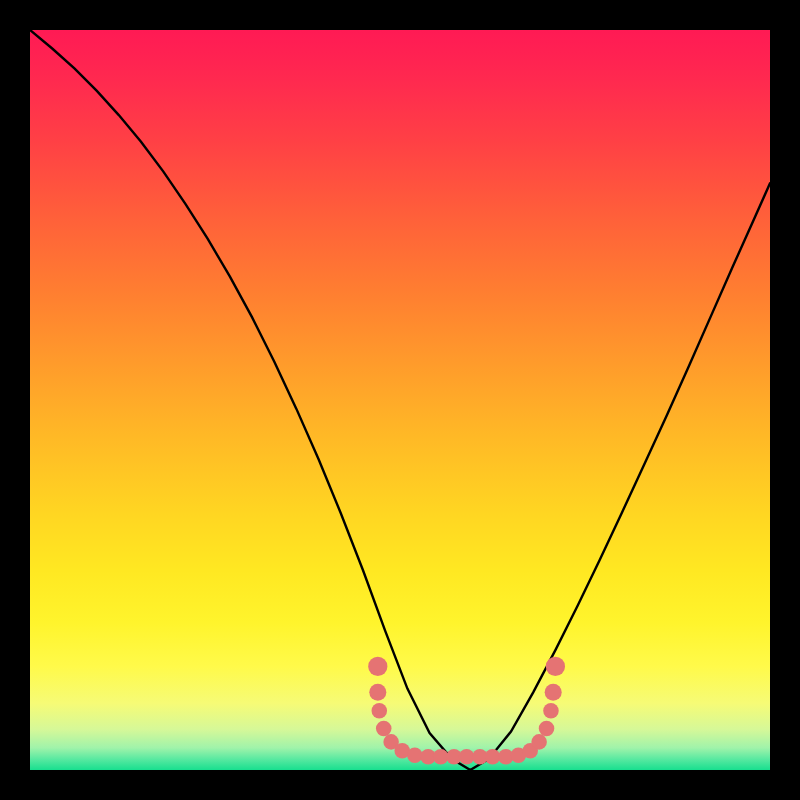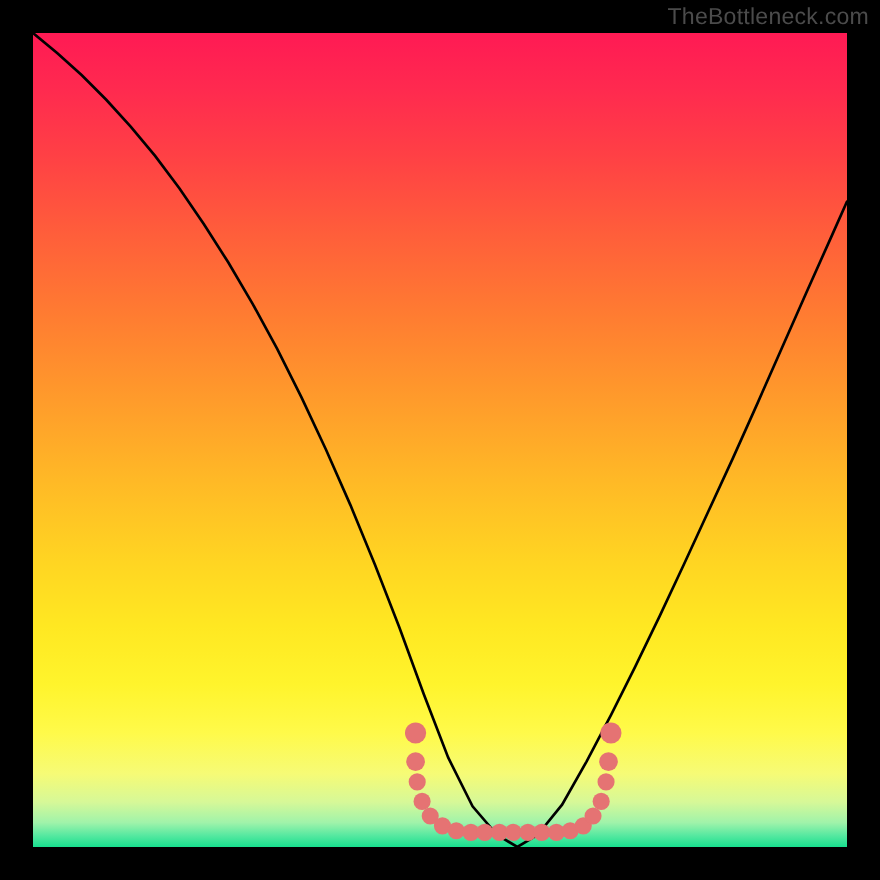--- a/index.html
+++ b/index.html
@@ -33,21 +33,20 @@
     height: 740px;
   }
   svg {
     display: block;
   }
 </style>
 </head>
 <body>
 
 <div class="frame">
-  <div class="watermark">TheBottleneck.com</div>
 
   <div class="plot-wrap">
     <svg id="chart-svg" width="740" height="740" viewBox="0 0 740 740">
       <defs>
         <linearGradient id="bg-grad" x1="0" y1="0" x2="0" y2="1">
             <stop offset="0.00%" stop-color="#ff1a54"></stop>
             <stop offset="7.00%" stop-color="#ff2a4f"></stop>
             <stop offset="15.00%" stop-color="#ff4045"></stop>
             <stop offset="25.00%" stop-color="#ff5f3a"></stop>
             <stop offset="35.00%" stop-color="#ff7d31"></stop>

